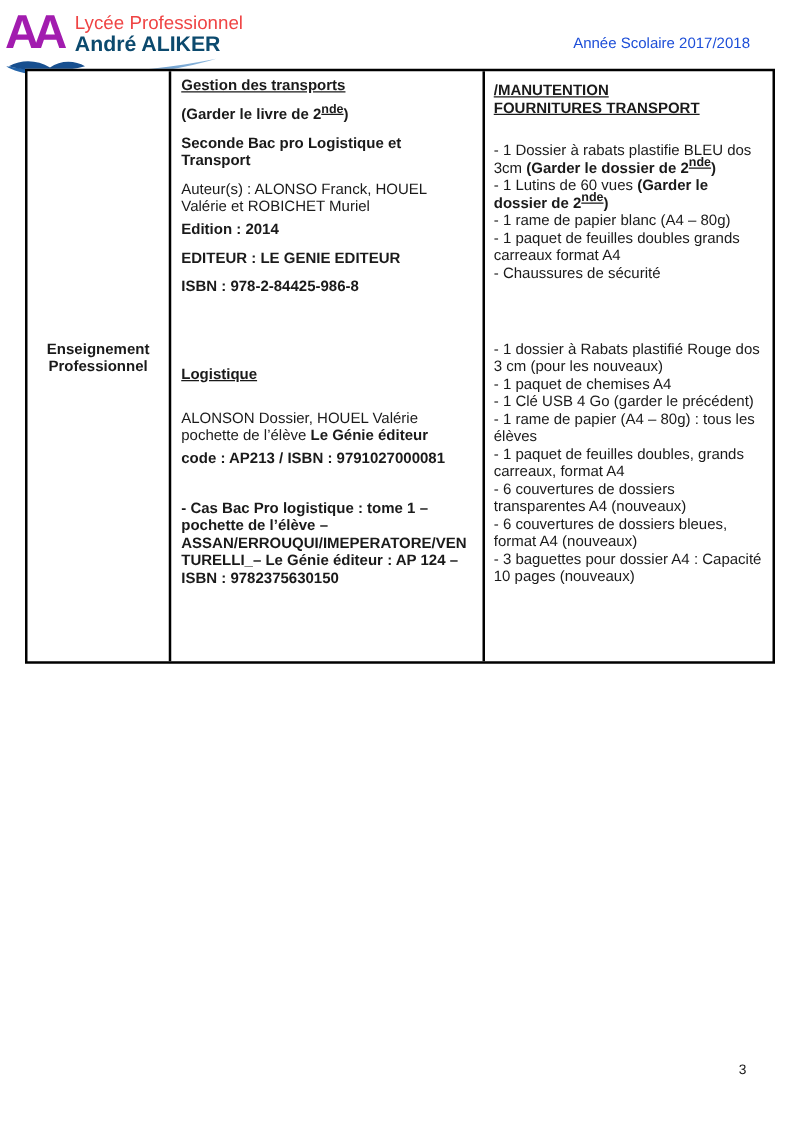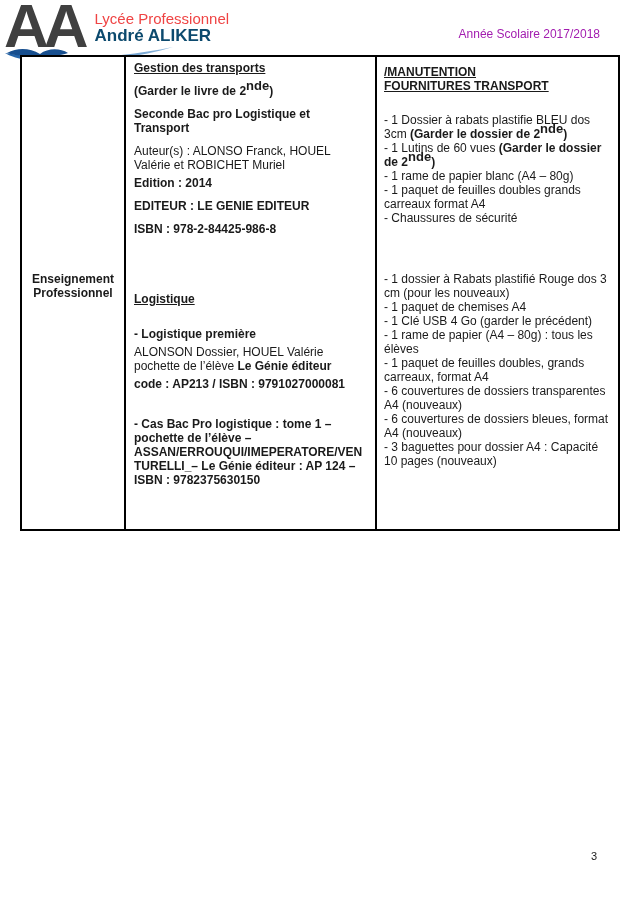--- a/index.html
+++ b/index.html
@@ -10,48 +10,48 @@
     color:#1a1a1a;
     position:relative;
     overflow:hidden;
   }
   .page { position:absolute; inset:0; }
 
   
   .logo { position:absolute; left:4px; top:8px; }
   .logo-row { display:flex; align-items:flex-start; }
   .logo-monogram {
-    font-size:62px; line-height:36px; font-weight:bold;
-    letter-spacing:-5px; color:#404040; padding-right:5px;
+    font-size:38px; line-height:36px; font-weight:bold;
+    letter-spacing:-5px; color:#a21caf; padding-right:5px;
   }
   .logo-text { margin-left:6px; display:flex; flex-direction:column; padding-top:3px; }
   .logo-line1 { font-size:15px; line-height:15px; color:#ef4444; }
   .logo-line2 { font-size:17px; line-height:17px; font-weight:bold; color:#0c4a6e; margin-top:1px; }
   .logo-wave { display:block; margin-top:1px; }
 
-  .school-year { position:absolute; top:27px; right:39px; font-size:12px; color:#a21caf; }
+  .school-year { position:absolute; top:27px; right:39px; font-size:12px; color:#1d4ed8; }
 
   
   .supply-table {
     position:absolute; left:20px; top:55px; width:600px; height:476px;
     border:2px solid #000; display:flex; background:#fff;
   }
   .cell { height:100%; font-size:12px; line-height:14px; }
   .col-label {
-    width:104px; border-right:2px solid #000;
+    width:115px; border-right:2px solid #000;
     padding:215px 2px 0 2px; text-align:center;
     font-weight:bold;
   }
   .col-books { width:251px; border-right:2px solid #000; padding:4px 8px 0 8px; }
   .col-supplies { flex:1; padding:8px 6px 0 7px; }
 
   .col-books p { margin:0 0 9px; }
   .title { font-weight:bold; text-decoration:underline; }
   .b { font-weight:bold; }
-  sup { font-size:13px; vertical-align:super; line-height:0; }
+  sup { font-size:10px; vertical-align:super; line-height:0;text-decoration:underline; }
   p.mb4 { margin-bottom:4px; }
   p.sec2-title { margin-top:56px; margin-bottom:21px; }
   p.cas-block { margin-top:26px; overflow-wrap:break-word; }
 
   .fournitures-title div { font-weight:bold; text-decoration:underline; }
   .s1-list { margin-top:20px; }
   .s2-list { margin-top:47px; }
   .line { margin:0; }
 
   .page-number { position:absolute; left:591px; top:850px; font-size:11px; color:#1a1a1a; }
@@ -92,21 +92,20 @@
     <div class="cell col-books">
       <p class="title">Gestion des transports</p>
       <p class="b"><span>(Garder le livre de 2</span><sup>nde</sup><span>)</span></p>
       <p class="b">Seconde Bac pro Logistique et Transport</p>
       <p class="mb4">Auteur(s) : ALONSO Franck, HOUEL Valérie et ROBICHET Muriel</p>
       <p class="b">Edition : 2014</p>
       <p class="b">EDITEUR : LE GENIE EDITEUR</p>
       <p class="b">ISBN : 978-2-84425-986-8</p>
 
       <p class="title sec2-title">Logistique</p>
-      <p class="b mb4">- Logistique première</p>
       <p class="mb4"><span>ALONSON Dossier, HOUEL Valérie pochette de l’élève </span><span class="b">Le Génie éditeur</span></p>
       <p class="b">code : AP213 / ISBN : 9791027000081</p>
       <p class="b cas-block">- Cas Bac Pro logistique : tome 1 – pochette de l’élève – ASSAN/ERROUQUI/IMEPERATORE/VENTURELLI_– Le Génie éditeur : AP 124 – ISBN : 9782375630150</p>
     </div>
 
     <div class="cell col-supplies">
       <div class="fournitures-title">
         <div>/MANUTENTION</div>
         <div>FOURNITURES TRANSPORT</div>
       </div>

